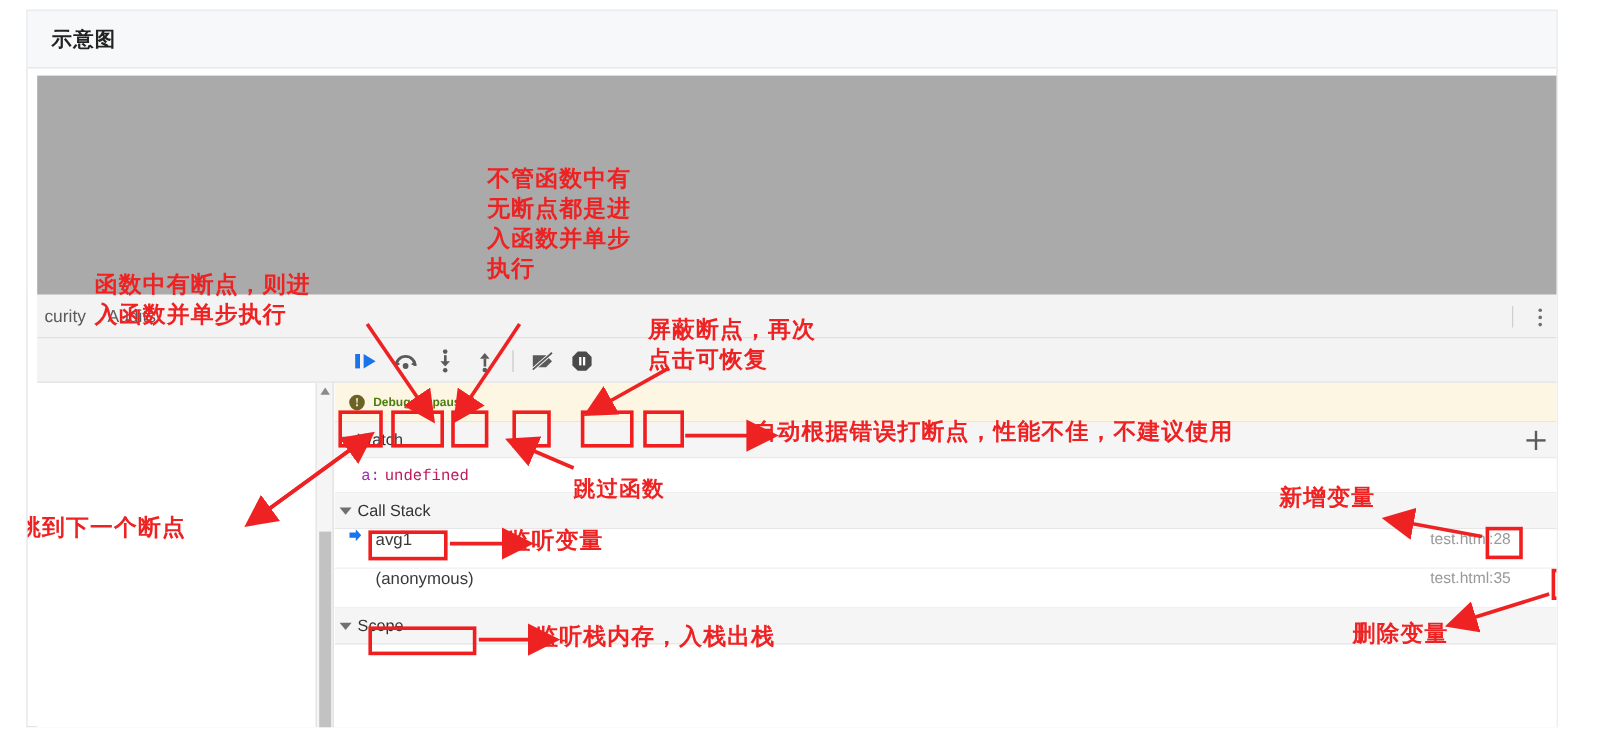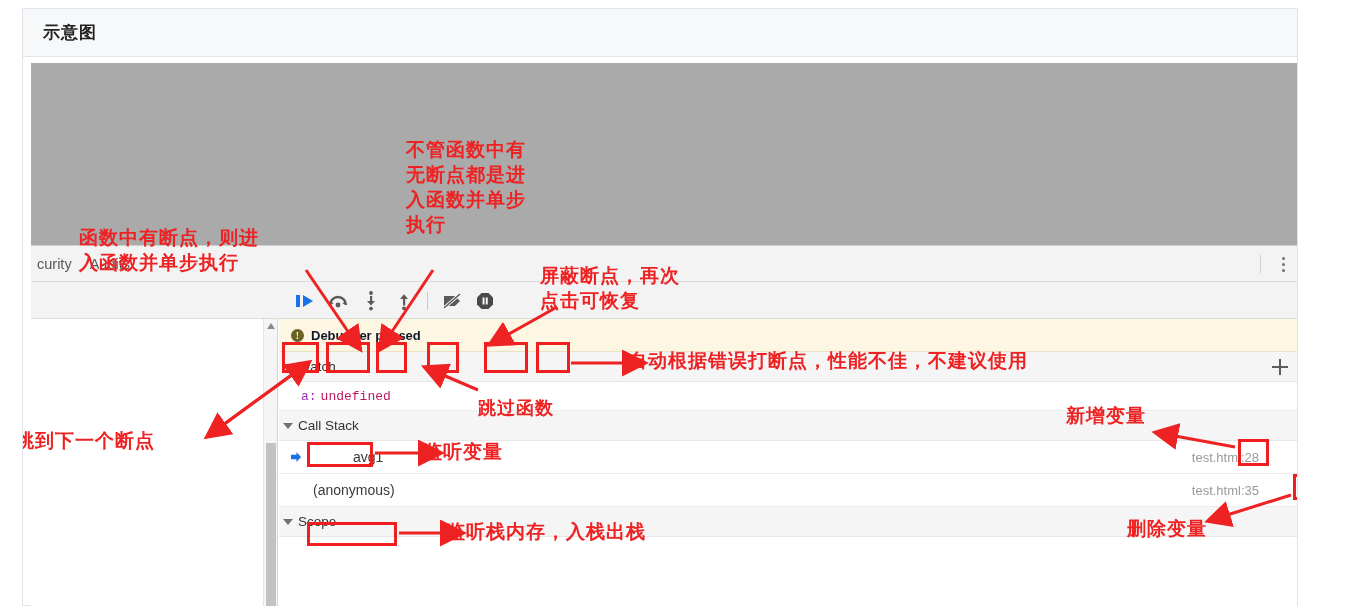--- a/index.html
+++ b/index.html
@@ -192,21 +192,21 @@
     gap: 7px;
   }
   .info-icon {
     width: 13px; height: 13px; border-radius: 50%;
     background: #6b6324; color: #fdf6e3;
     font-size: 10px; font-weight: bold;
     display: flex; align-items: center; justify-content: center;
     font-family: "Liberation Serif", serif;
   }
   .paused-text {
-    font-size: 13px; font-weight: bold; color: #0f172a;
+    font-size: 10px; font-weight: bold; color: #4d7c0f;
     font-family: "Liberation Sans", sans-serif;
   }
 
   
   .section-head {
     position: absolute; left: 0;
     width: 100%; height: 30px;
     background: #f5f5f5;
     border-bottom: 1px solid #e6e6e6;
     display: flex; align-items: center; padding-left: 4px;
@@ -277,21 +277,21 @@
     content: ""; position: absolute; left: 1px; top: 6px;
     width: 13px; height: 4px; background: #5c5c5c; border-radius: 1px;
   }
 
   
   .cs-row {
     position: absolute; left: 0;
     width: 100%; height: 33px;
     background: #ffffff;
     border-bottom: 1px solid #ededed;
-    display: flex; align-items: center; gap: 40px;
+    display: flex; align-items: flex-start;
   }
   .cs-marker {
     width: 10px; height: 10px; margin-left: 12px;
     background: #1a73e8;
     clip-path: polygon(0% 28%, 55% 28%, 55% 0%, 100% 50%, 55% 100%, 55% 72%, 0% 72%);
   }
   .cs-name {
     font-size: 14px; color: #3a3a3a; margin-left: 12px;
     font-family: "Liberation Sans", sans-serif;
   }

